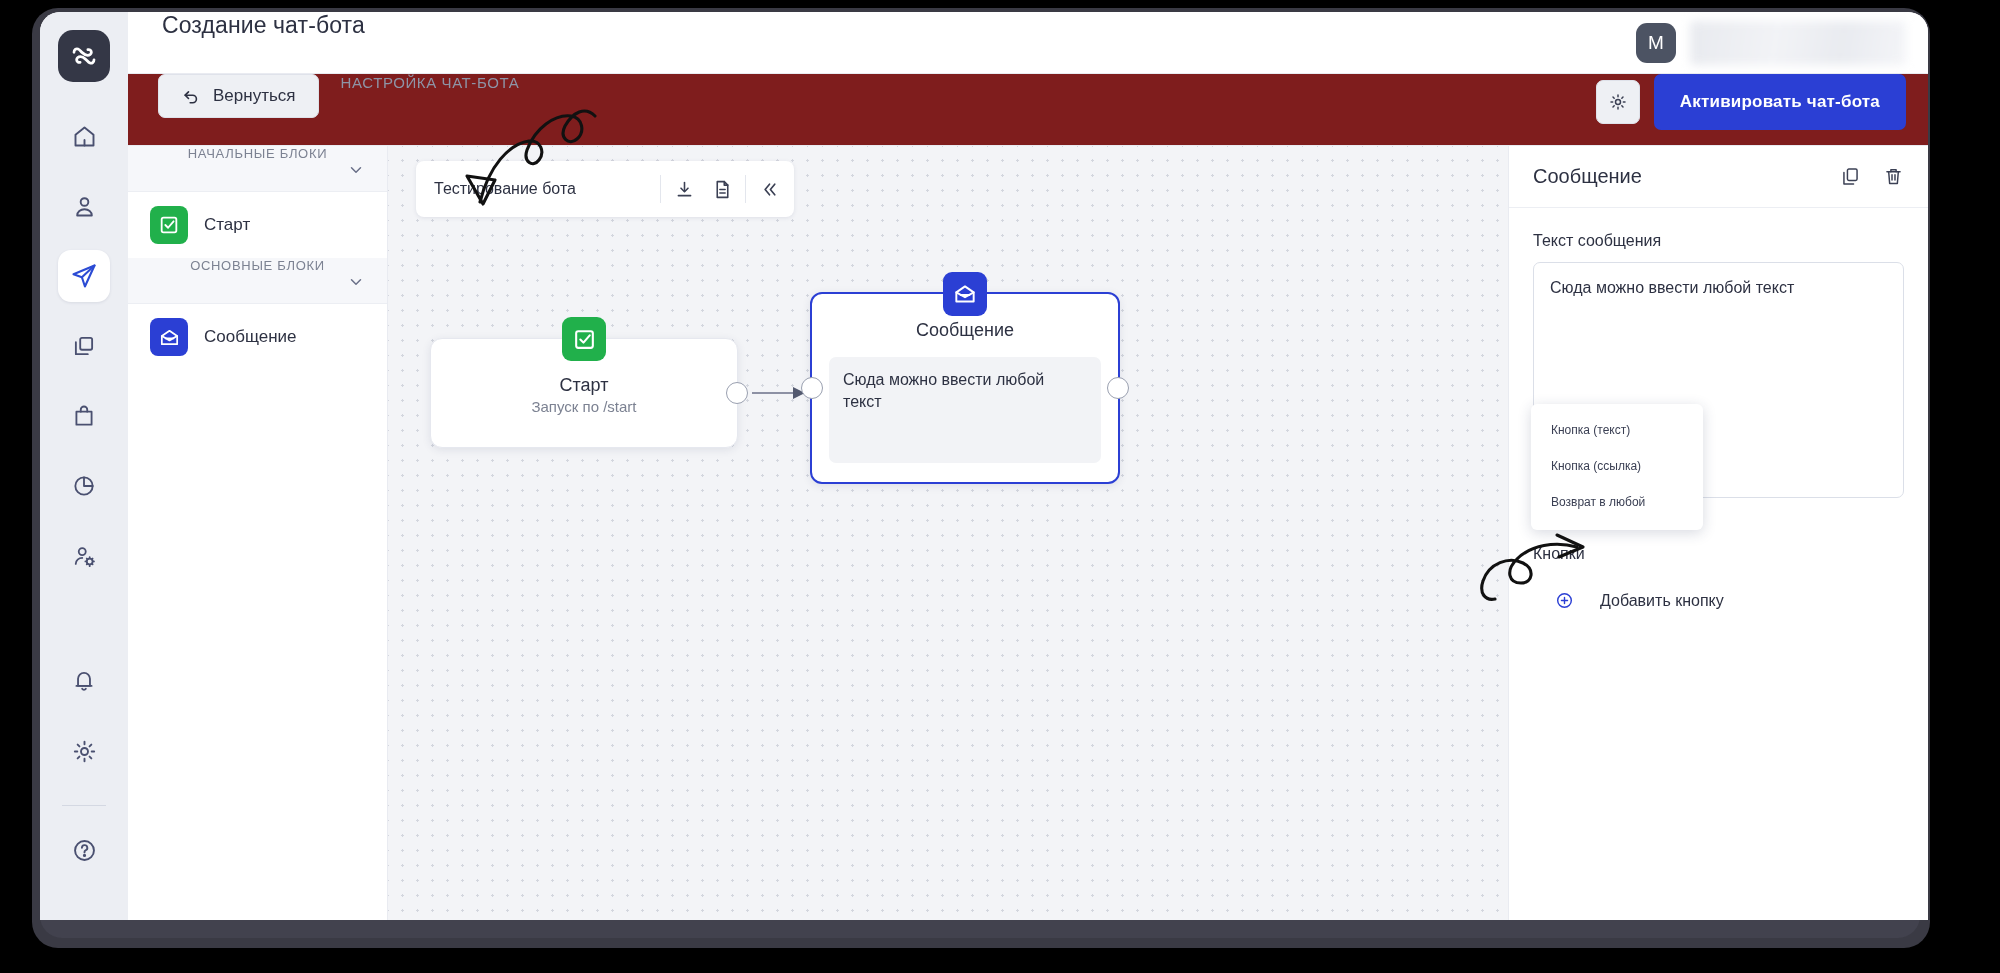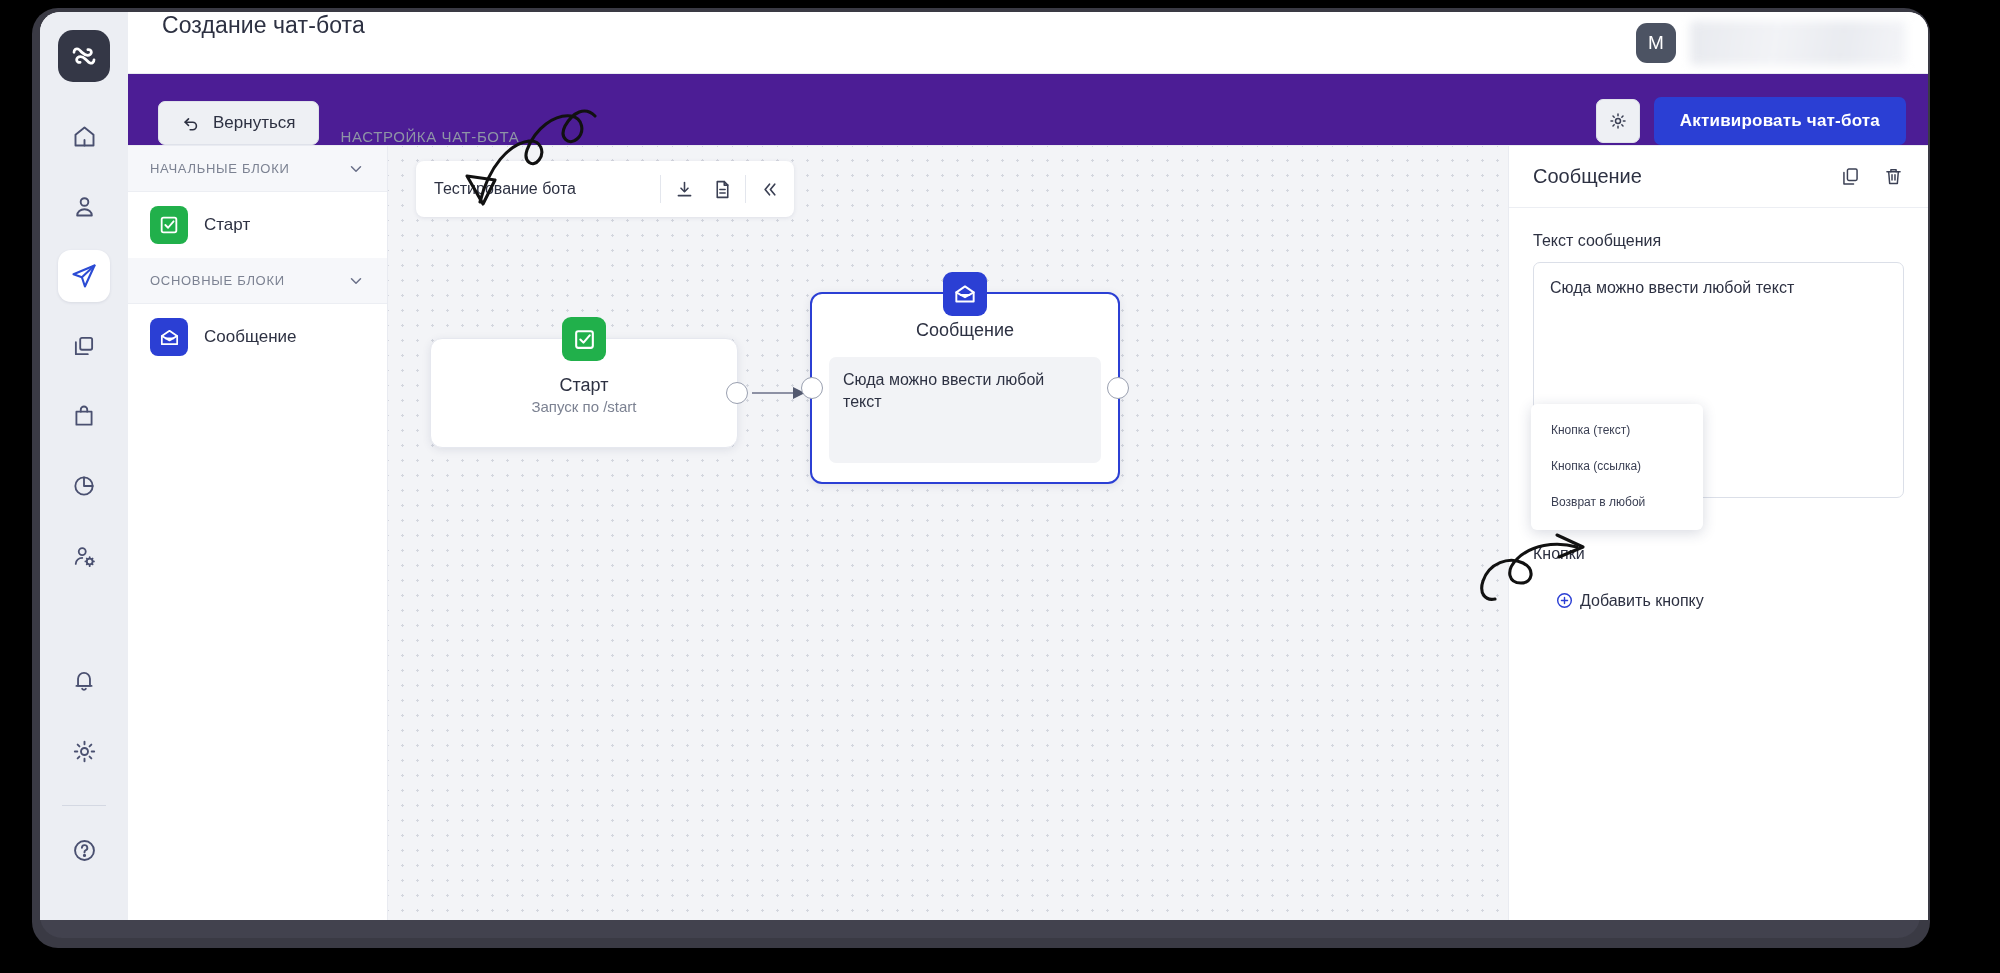--- a/index.html
+++ b/index.html
@@ -100,23 +100,23 @@
   .name-blur {
     width: 216px; height: 44px; margin-left: 14px;
     background: linear-gradient(100deg,#e8eaef 0%, #f2f3f6 40%, #e9ebf0 70%, #f4f5f8 100%);
     border-radius: 4px;
     filter: blur(5px);
   }
 
   
   .toolbar {
     height: 72px;
-    display: flex; align-items: flex-end;
+    display: flex; align-items: flex-start;
     padding: 0 22px 0 30px;
-    background: #4c1d95;
+    background: #7f1d1d;
     border-bottom: 1px solid #e9ebf1;
   }
   .btn-back {
     display: flex; align-items: center; gap: 12px;
     height: 44px; padding: 0 22px;
     background: #eef0f4;
     border: 1px solid #dfe2ea;
     border-radius: 7px;
     font-size: 17px; color: #2d3142;
     cursor: pointer;
@@ -127,21 +127,21 @@
     color: #8e94a6; text-transform: uppercase;
   }
   .toolbar-right { margin-left: auto; display: flex; align-items: center; gap: 14px; }
   .btn-gear {
     width: 44px; height: 44px;
     background: #eef0f4; border: 1px solid #dfe2ea; border-radius: 7px;
     display: flex; align-items: center; justify-content: center;
     color: #3b4054; cursor: pointer;
   }
   .btn-primary {
-    height: 48px; padding: 0 26px;
+    height: 56px; padding: 0 26px;
     background: #2b3fd4; color: #fff;
     border: none; border-radius: 7px;
     font-size: 17px; font-weight: 700; letter-spacing: .2px;
     cursor: pointer;
     display: flex; align-items: center;
   }
 
   
   .body-row { flex: 1 1 auto; display: flex; min-height: 0; }
 
@@ -153,20 +153,21 @@
   }
   .group-header {
     height: 46px;
     display: flex; align-items: center;
     padding: 0 22px 0 22px;
     background: #f6f7fa;
     border-bottom: 1px solid #eceef3;
     font-size: 13px; letter-spacing: .7px;
     color: #7c8292; text-transform: uppercase;
     cursor: pointer;
+    flex-direction: column;
   }
   .group-header .chev { margin-left: auto; color: #5b6persist; }
   .block-item {
     display: flex; align-items: center; gap: 16px;
     padding: 14px 22px;
     cursor: pointer;
   }
   .block-ico {
     width: 38px; height: 38px; border-radius: 8px;
     display: flex; align-items: center; justify-content: center;
@@ -274,21 +275,21 @@
     padding: 14px 16px;
     font-size: 16px; color: #2d3142;
     font-family: "Liberation Sans", sans-serif;
     resize: none; outline: none;
     line-height: 1.35;
     background: #fff;
   }
   .counter { font-size: 15px; color: #8e94a6; margin-top: 10px; }
   .section-label { font-size: 16px; color: #2d3142; margin-top: 16px; }
   .add-btn {
-    display: inline-flex; align-items: center; gap: 6px;
+    display: inline-flex; align-items: center; gap: 26px;
     margin-top: 28px; margin-left: 22px;
     font-size: 16px; color: #2d3142; cursor: pointer;
   }
   .plus-circ { color: #2b3fd4; display: flex; }
   .menu {
     position: absolute;
     left: 22px; top: 196px;
     width: 172px;
     background: #fff;
     border-radius: 6px;

